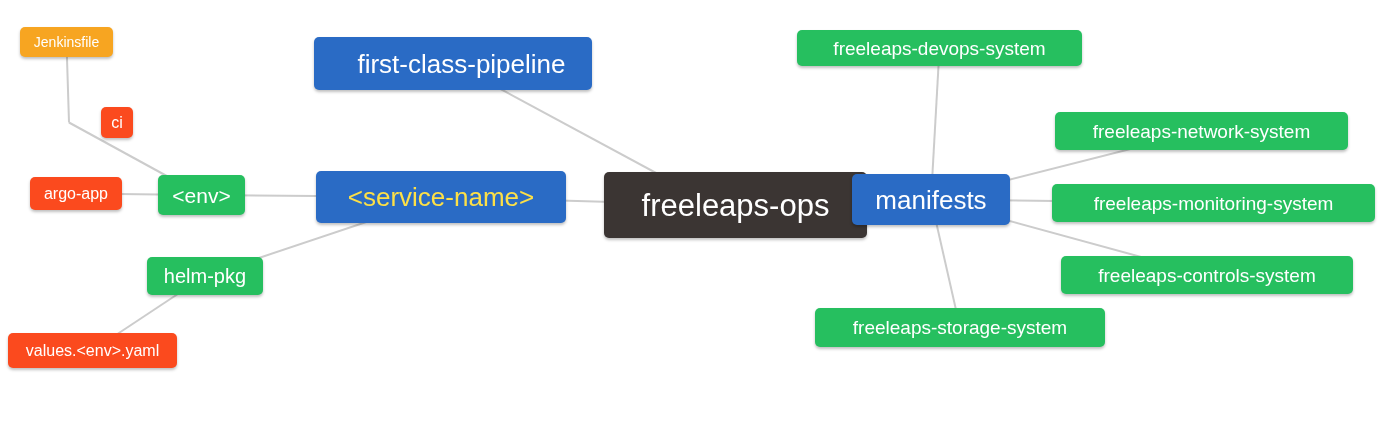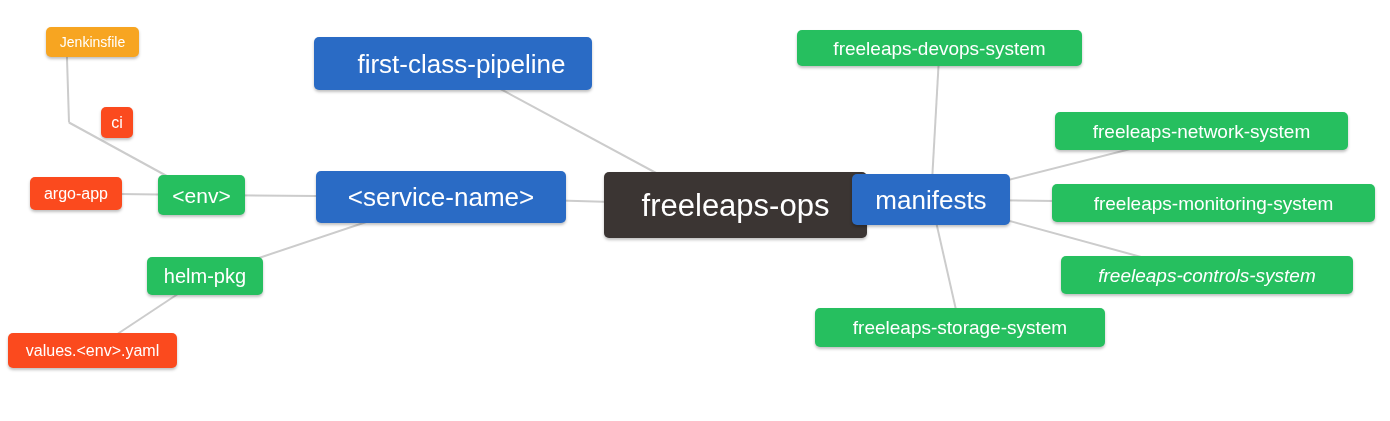--- a/index.html
+++ b/index.html
@@ -60,27 +60,27 @@
       <line x1="715.5" y1="205" x2="931" y2="199.5" stroke="#cccccc" stroke-width="2"></line>
       <line x1="931" y1="199.5" x2="939.5" y2="48" stroke="#cccccc" stroke-width="2"></line>
       <line x1="931" y1="199.5" x2="1201.5" y2="131" stroke="#cccccc" stroke-width="2"></line>
       <line x1="931" y1="199.5" x2="1213.5" y2="203" stroke="#cccccc" stroke-width="2"></line>
       <line x1="931" y1="199.5" x2="1207" y2="275" stroke="#cccccc" stroke-width="2"></line>
       <line x1="931" y1="199.5" x2="960" y2="327.5" stroke="#cccccc" stroke-width="2"></line>
     </svg>
   <div id="node-layer">
       <div class="node" style="left: 584px; top: 172px; width: 263px; height: 66px; font-size: 31px; background: rgb(59, 53, 51); color: rgb(255, 255, 255); margin-left: 20px;">freeleaps-ops</div>
       <div class="node" style="left: 314px; top: 37px; width: 278px; height: 53px; font-size: 26px; background: rgb(42, 107, 197); color: rgb(255, 255, 255); padding-left: 17px;">first-class-pipeline</div>
-      <div class="node" style="left: 316px; top: 171px; width: 250px; height: 52px; font-size: 26px; background: rgb(42, 107, 197); color: #ffffff;">&lt;service-name&gt;</div>
+      <div class="node" style="left: 316px; top: 171px; width: 250px; height: 52px; font-size: 26px; background: rgb(42, 107, 197); color: #fde047;">&lt;service-name&gt;</div>
       <div class="node" style="left: 852px; top: 174px; width: 158px; height: 51px; font-size: 26px; background: rgb(42, 107, 197); color: rgb(255, 255, 255);">manifests</div>
       <div class="node" style="left: 158px; top: 175px; width: 87px; height: 40px; font-size: 21px; background: rgb(38, 191, 95); color: rgb(255, 255, 255);">&lt;env&gt;</div>
       <div class="node" style="left: 147px; top: 257px; width: 116px; height: 38px; font-size: 20px; background: rgb(38, 191, 95); color: rgb(255, 255, 255);">helm-pkg</div>
       <div class="node" style="left: 53px; top: 107px; width: 32px; height: 31px; font-size: 16px; background: rgb(251, 74, 30); color: rgb(255, 255, 255); margin-left: 48px;">ci</div>
       <div class="node" style="left: 30px; top: 177px; width: 92px; height: 33px; font-size: 16px; background: rgb(251, 74, 30); color: rgb(255, 255, 255);">argo-app</div>
-      <div class="node" style="left: 20px; top: 27px; width: 93px; height: 30px; font-size: 14px; background: rgb(247, 165, 33); color: rgb(255, 255, 255); margin-left: 26px;">Jenkinsfile</div>
+      <div class="node" style="left: 20px; top: 27px; width: 93px; height: 30px; font-size: 14px; background: rgb(247, 165, 33); color: rgb(255, 255, 255);">Jenkinsfile</div>
       <div class="node" style="left: 8px; top: 333px; width: 169px; height: 35px; font-size: 16px; background: rgb(251, 74, 30); color: rgb(255, 255, 255);">values.&lt;env&gt;.yaml</div>
       <div class="node" style="left: 797px; top: 30px; width: 285px; height: 36px; font-size: 19px; background: rgb(38, 191, 95); color: rgb(255, 255, 255);">freeleaps-devops-system</div>
       <div class="node" style="left: 1055px; top: 112px; width: 293px; height: 38px; font-size: 19px; background: rgb(38, 191, 95); color: rgb(255, 255, 255);">freeleaps-network-system</div>
       <div class="node" style="left: 1052px; top: 184px; width: 323px; height: 38px; font-size: 19px; background: rgb(38, 191, 95); color: rgb(255, 255, 255);">freeleaps-monitoring-system</div>
-      <div class="node" style="left: 1061px; top: 256px; width: 292px; height: 38px; font-size: 19px; background: rgb(38, 191, 95); color: rgb(255, 255, 255); font-style: italic;">freeleaps-controls-system</div>
+      <div class="node" style="left: 1061px; top: 256px; width: 292px; height: 38px; font-size: 19px; background: rgb(38, 191, 95); color: rgb(255, 255, 255);">freeleaps-controls-system</div>
       <div class="node" style="left: 815px; top: 308px; width: 290px; height: 39px; font-size: 19px; background: rgb(38, 191, 95); color: rgb(255, 255, 255);">freeleaps-storage-system</div>
     </div>
 </div>
 
 </body></html>

